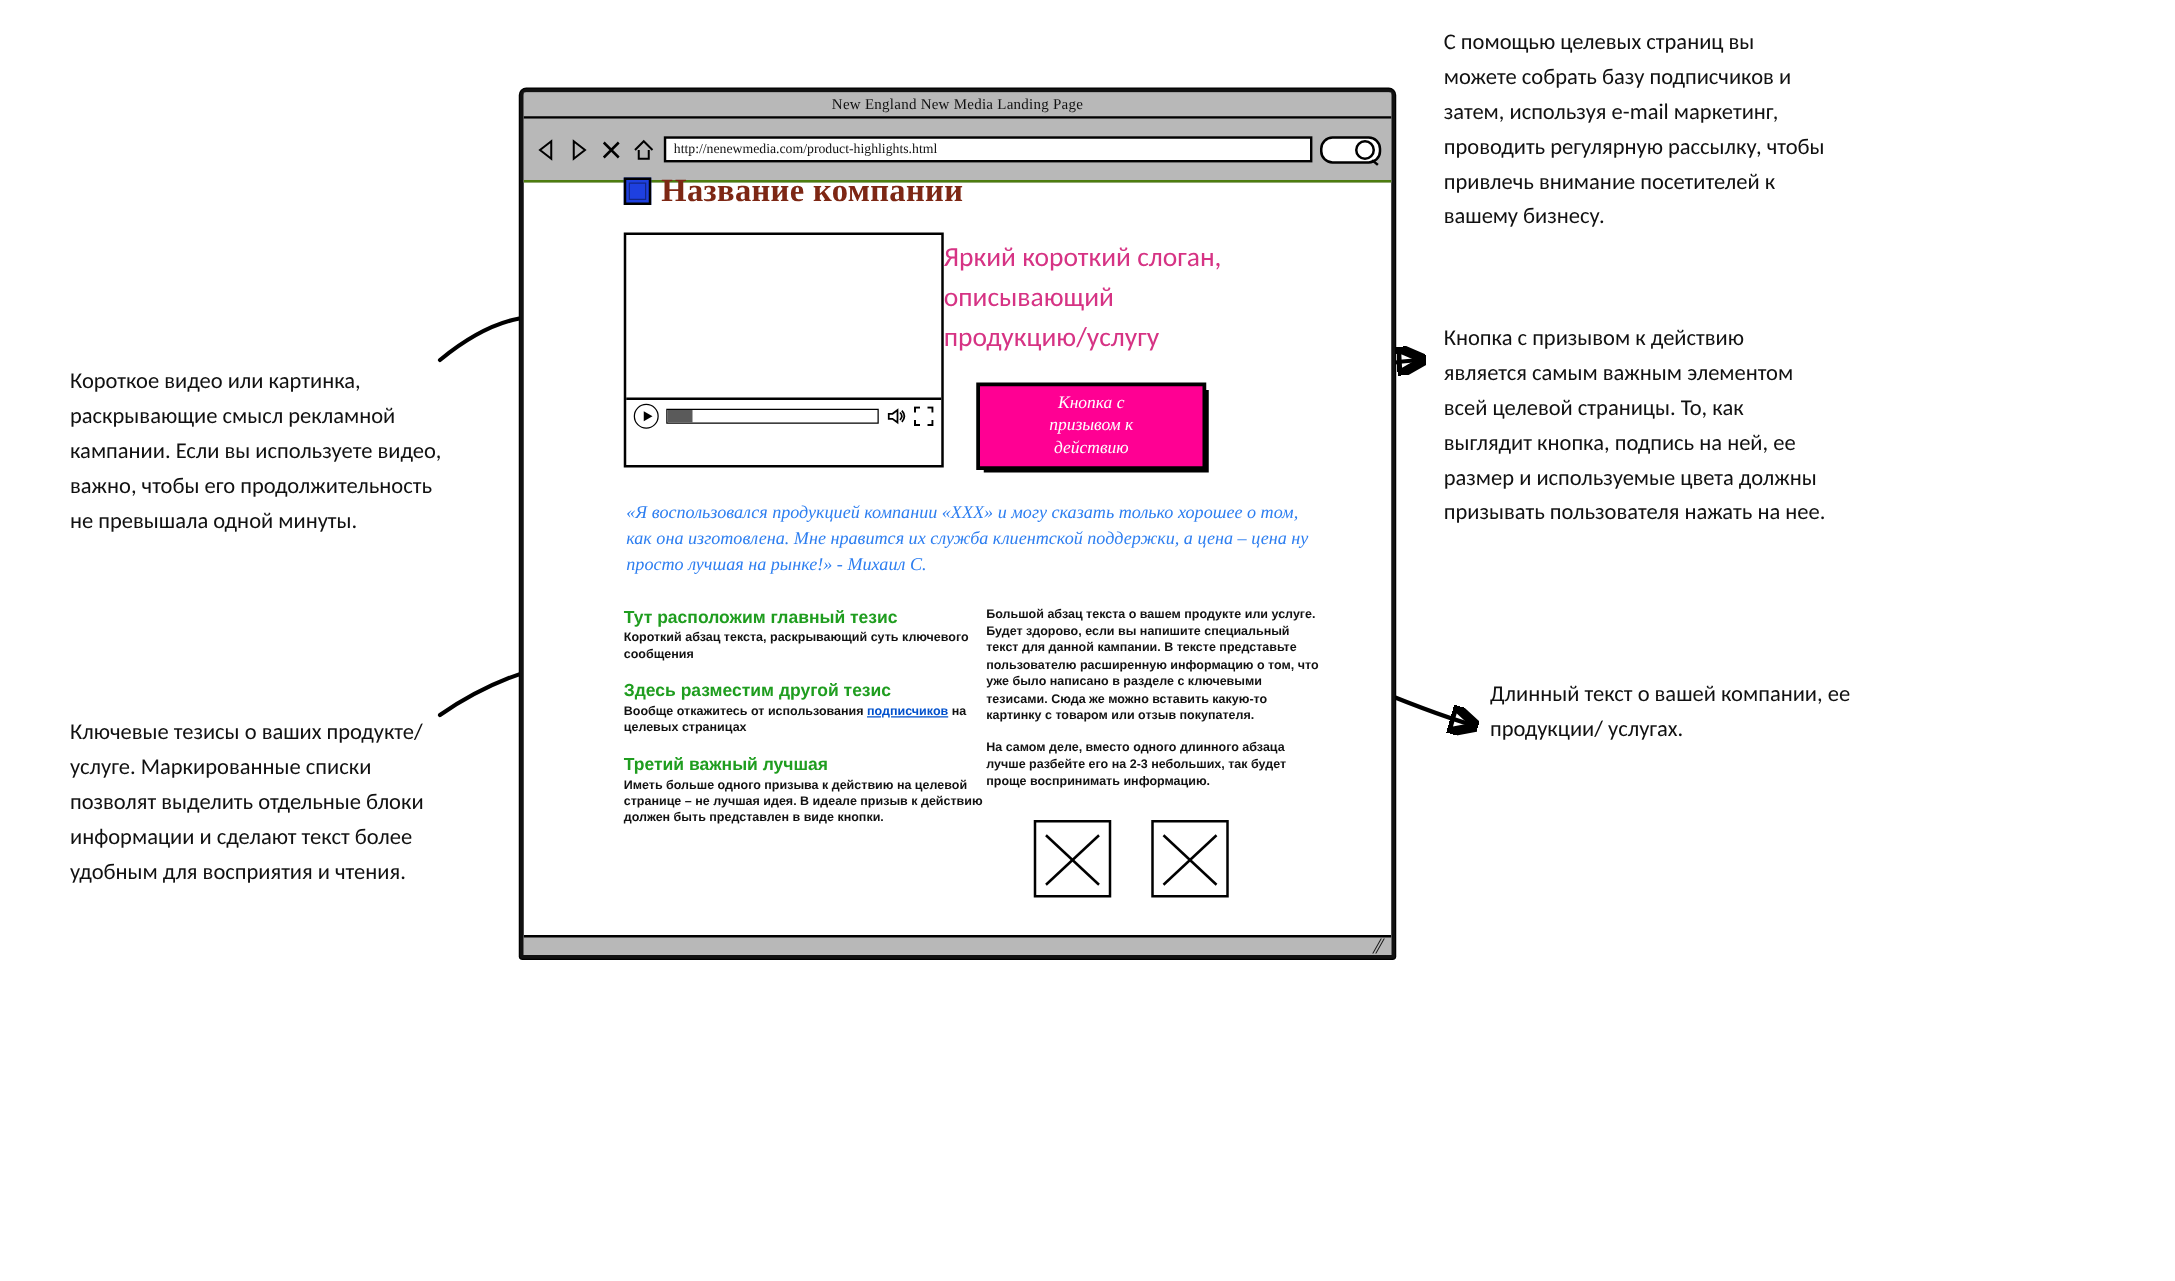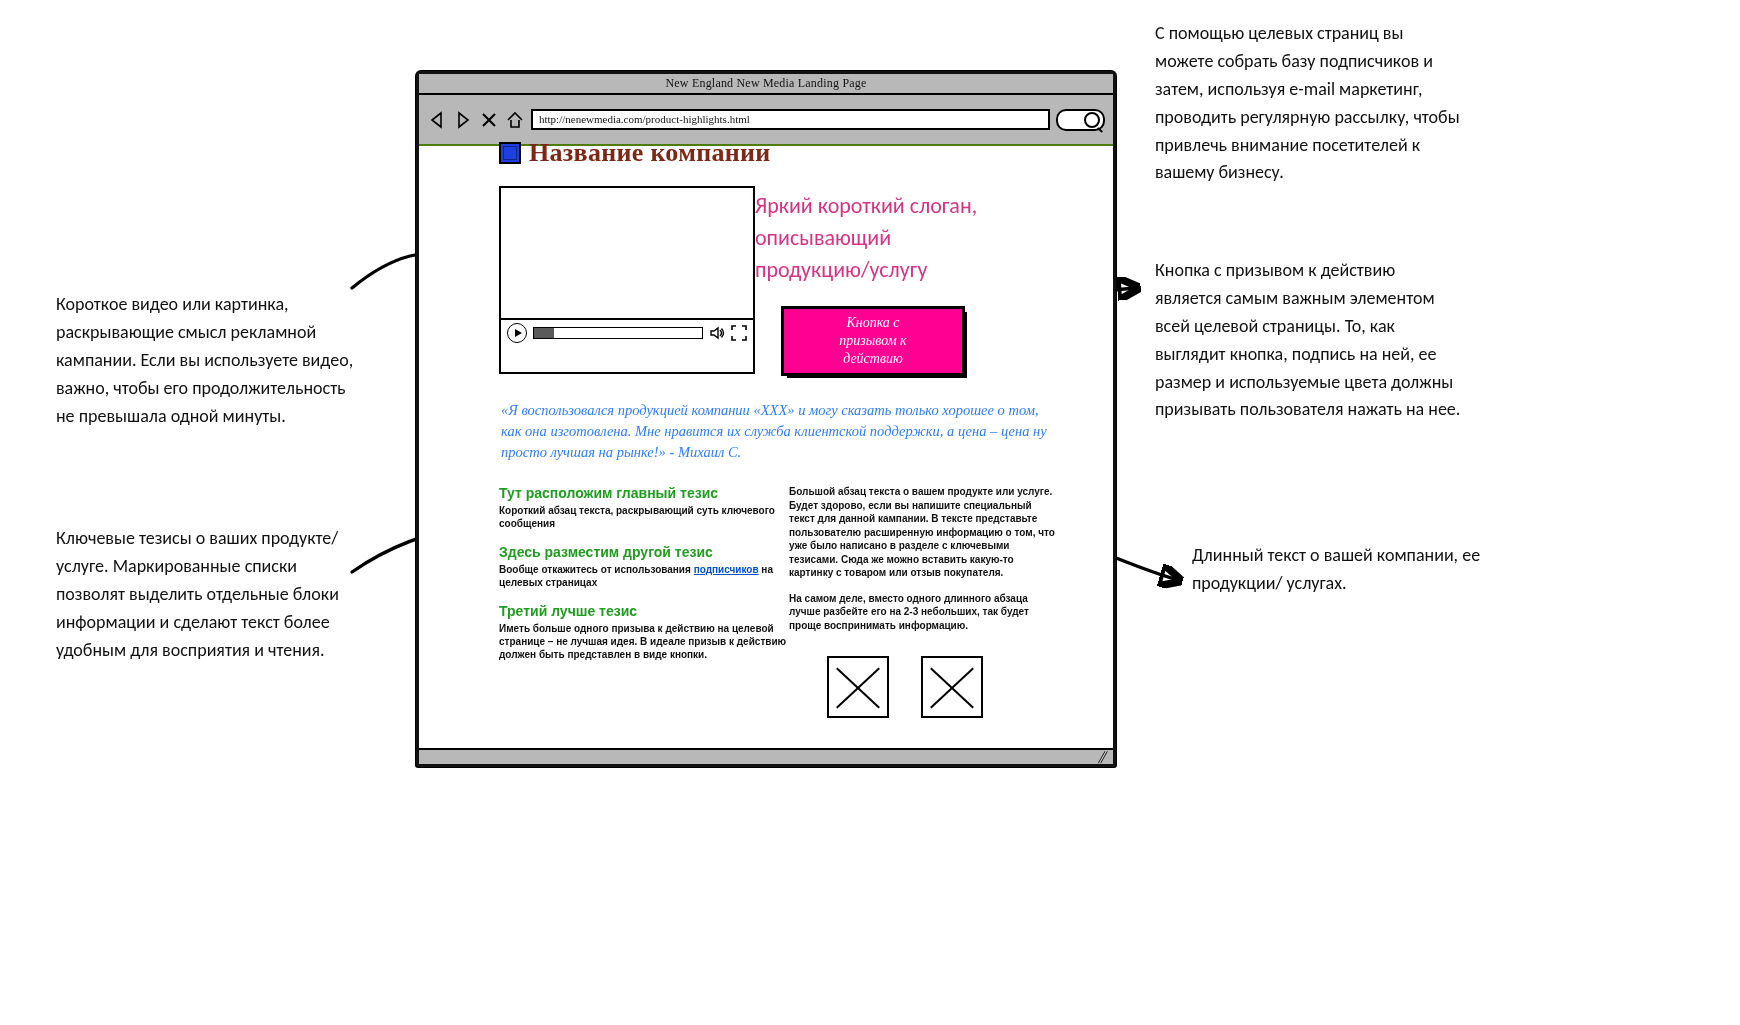--- a/index.html
+++ b/index.html
@@ -229,21 +229,21 @@
     <path d="M352,572 C398,540 440,530 472,526" marker-end="url(#ah)"></path>
 
     <path d="M1010,326 C1060,300 1100,290 1136,288" marker-end="url(#ah)"></path>
 
     <path d="M1082,544 C1120,560 1150,572 1178,580" marker-end="url(#ah)"></path>
   </svg>
 
   <div class="annotation" style="left:1155px;top:20px;">С помощью целевых страниц вы можете собрать базу подписчиков и затем, используя e-mail маркетинг, проводить регулярную рассылку, чтобы привлечь внимание посетителей к вашему бизнесу.</div>
   <div class="annotation" style="left:56px;top:291px;">Короткое видео или картинка, раскрывающие смысл рекламной кампании. Если вы используете видео, важно, чтобы его продолжительность не превышала одной минуты.</div>
   <div class="annotation" style="left:1155px;top:257px;">Кнопка с призывом к действию является самым важным элементом всей целевой страницы. То, как выглядит кнопка, подпись на ней, ее размер и используемые цвета должны призывать пользователя нажать на нее.</div>
-  <div class="annotation" style="left:56px;top:525px;">Ключевые тезисы о ваших продукте/услуге. Маркированные списки позволят выделить отдельные блоки информации и сделают текст более удобным для восприятия и чтения.</div>
+  <div class="annotation" style="left:56px;top:572px;">Ключевые тезисы о ваших продукте/услуге. Маркированные списки позволят выделить отдельные блоки информации и сделают текст более удобным для восприятия и чтения.</div>
   <div class="annotation" style="left:1192px;top:542px;">Длинный текст о вашей компании, ее продукции/ услугах.</div>
 
   <div class="browser">
     <div class="browser-title">New England New Media Landing Page</div>
     <div class="browser-toolbar">
       <span class="tool-btn">
         <svg width="20" height="20" viewBox="0 0 20 20">
             <path d="M14 3 L5 10 L14 17 Z" fill="none" stroke="#000" stroke-width="1.6"></path>
           </svg>
       </span>
@@ -307,21 +307,21 @@
             <h3>Тут расположим главный тезис</h3>
             <p>Короткий абзац текста, раскрывающий суть ключевого сообщения</p>
           </div>
           <div class="thesis">
             <h3>Здесь разместим другой тезис</h3>
             <p>
               <span>Вообще откажитесь от использования </span><a href="#">подписчиков</a><span> на целевых страницах</span>
             </p>
           </div>
           <div class="thesis">
-            <h3>Третий лучше тезис</h3>
+            <h3>Третий важный лучшая</h3>
             <p>Иметь больше одного призыва к действию на целевой странице – не лучшая идея. В идеале призыв к действию должен быть представлен в виде кнопки.</p>
           </div>
         </div>
         <div class="right-col">
           <p>Большой абзац текста о вашем продукте или услуге. Будет здорово, если вы напишите специальный текст для данной кампании. В тексте представьте пользователю расширенную информацию о том, что уже было написано в разделе с ключевыми тезисами. Сюда же можно вставить какую-то картинку с товаром или отзыв покупателя.</p>
           <p>На самом деле, вместо одного длинного абзаца лучше разбейте его на 2-3 небольших, так будет проще воспринимать информацию.</p>
           <div class="img-row">
             <div class="img-placeholder"></div>
             <div class="img-placeholder"></div>
           </div>

